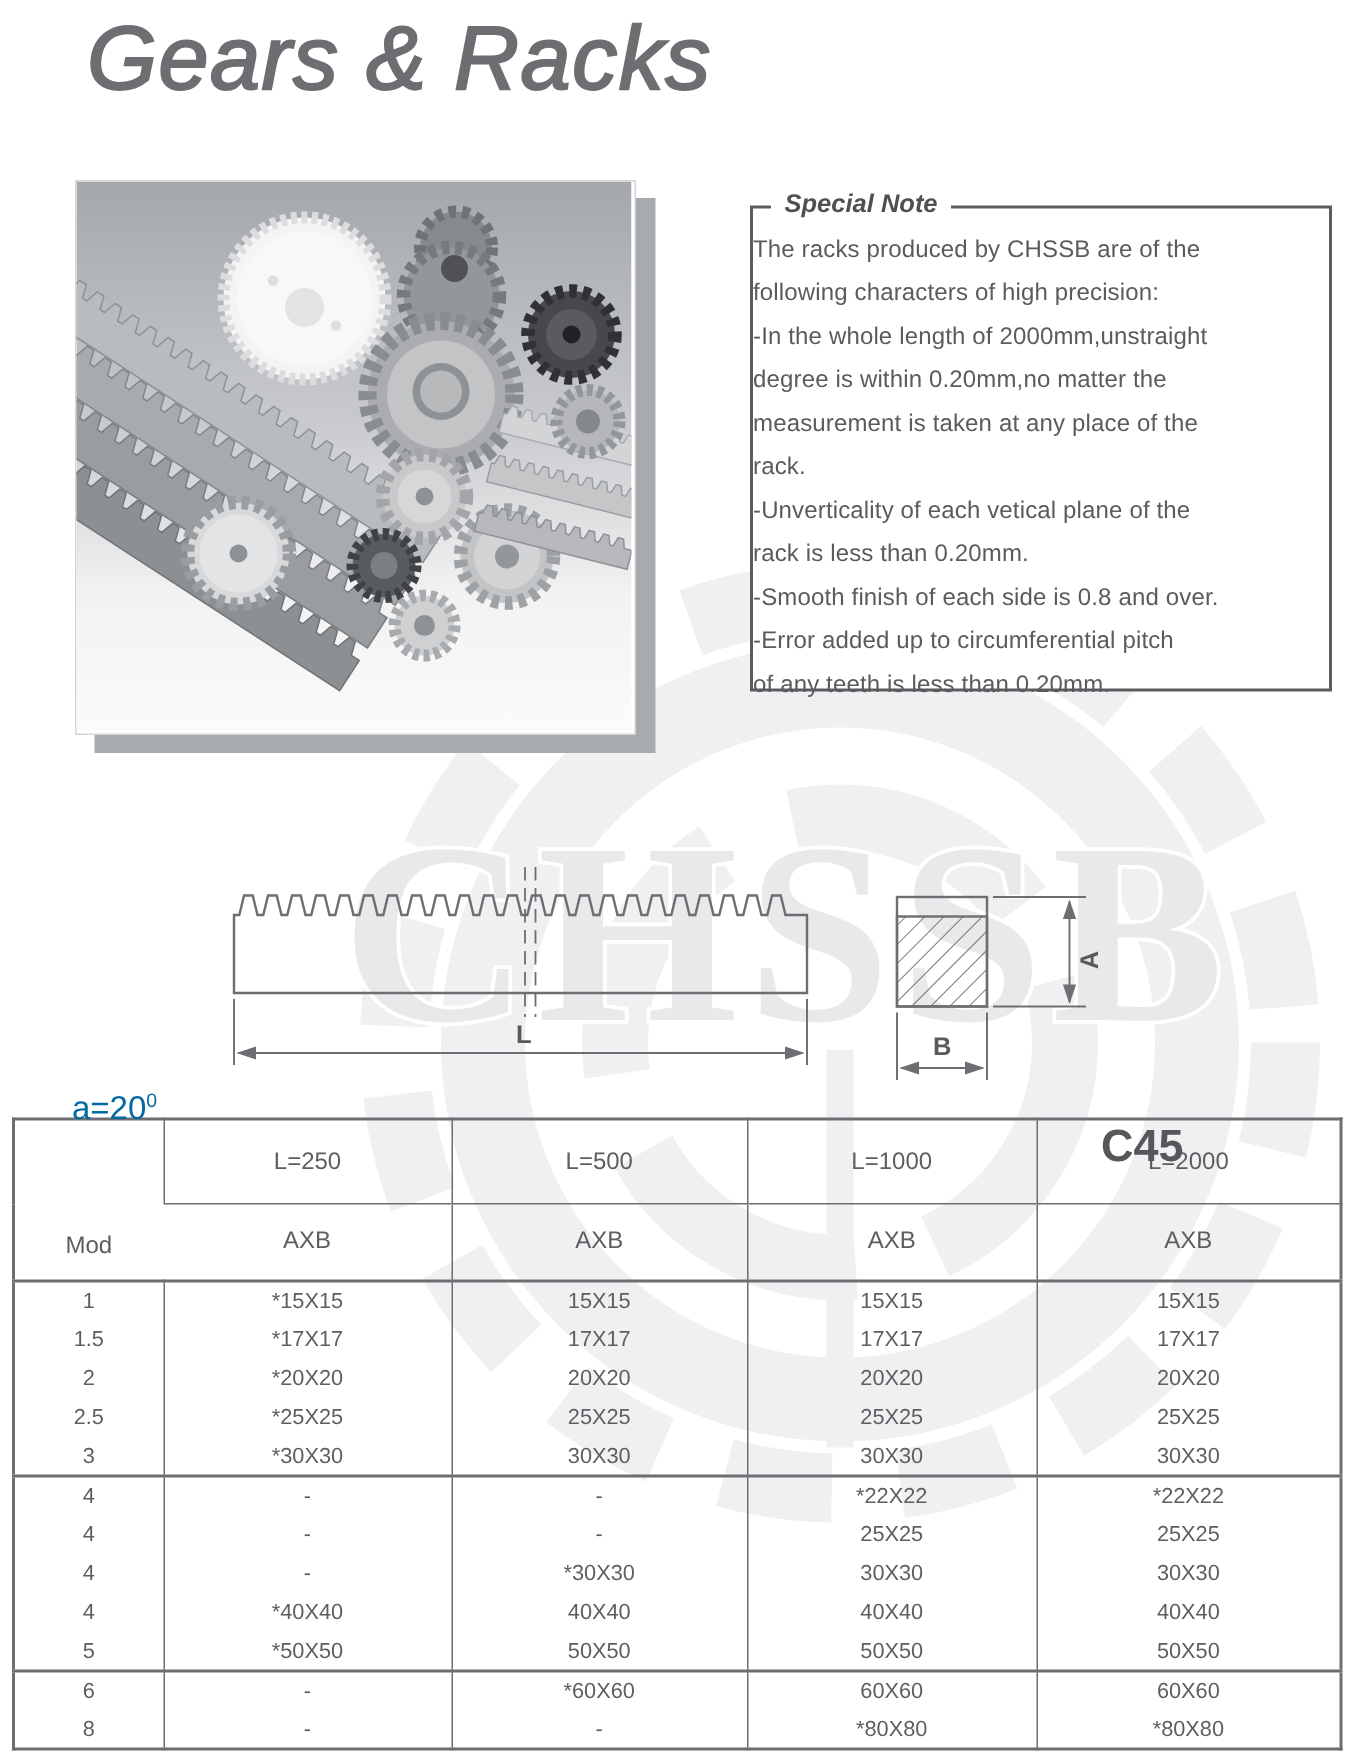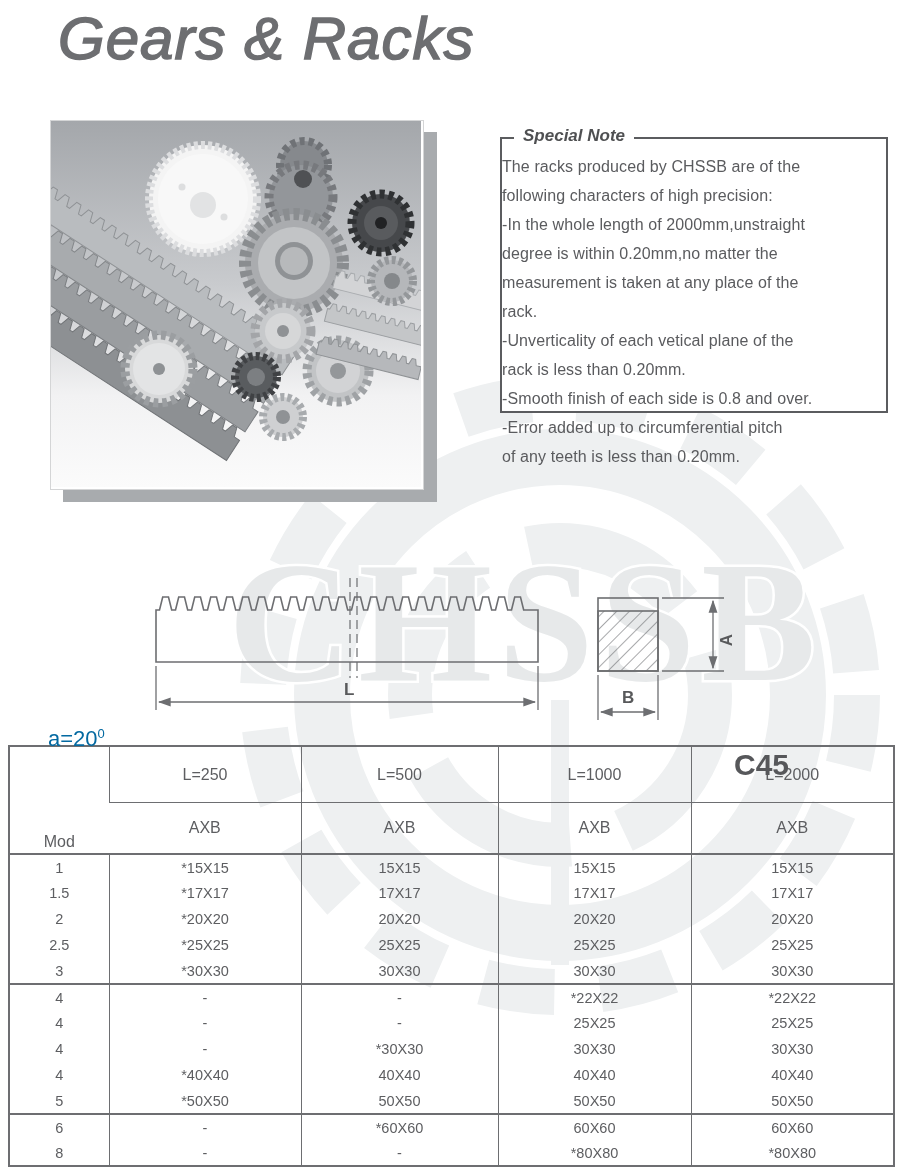--- a/index.html
+++ b/index.html
@@ -16,21 +16,21 @@
     letter-spacing:1px;-webkit-text-stroke:1.5px #6d6e71;
   }
   
   .photo{
     position:absolute;left:50px;top:120px;width:372px;height:368px;z-index:2;
     background:#fff;box-shadow:13px 12px 0 0 #a8abae;border:1px solid #d4d5d6;
   }
   .photo svg{display:block;}
   
   .note{
-    position:absolute;left:500px;top:137px;width:388px;height:276px;z-index:2;
+    position:absolute;left:500px;top:137px;width:388px;height:324px;z-index:2;
     border:2px solid #5b5c5f;background:#ffffff;box-sizing:border-box;
   }
   .note-title{
     position:absolute;top:-13px;left:12px;background:#ffffff;padding:0 9px;
     font-size:17px;font-weight:bold;font-style:italic;color:#4f5052;white-space:nowrap;
   }
   .note-body{
     padding:13px 8px 0 0;font-size:16px;line-height:29px;color:#5a5b5e;
     white-space:pre-line;letter-spacing:0.1px;
   }
@@ -46,21 +46,21 @@
   table.racks{
     border-collapse:collapse;table-layout:fixed;width:885px;
     font-size:15px;color:#5d5e61;
   }
   table.racks td{padding:0;text-align:center;background:transparent;}
   table.racks{border:2.5px solid #6d6e71;}
   table.racks td{border-left:1.5px solid #6d6e71;}
   table.racks td:first-child{border-left:none;}
   thead td.len{height:55px;font-size:16px;margin-left:40px;}
   thead td.axb{height:50px;font-size:16px;border-top:1.5px solid #6d6e71;}
-  thead td.mod-h{vertical-align:bottom;padding-bottom:2px;font-size:16px;}
+  thead td.mod-h{vertical-align:bottom;padding-bottom:13px;font-size:16px;}
   tbody.group{border-top:2px solid #6d6e71;}
   tbody.group tr{height:26px;}
   tbody.group td{font-size:14.5px;}
   col.c-mod{width:100px;}
   col.c1{width:192px;} col.c2{width:197px;} col.c3{width:193px;} col.c4{width:203px;}
 </style>
 </head>
 <body>
 
 <svg id="watermark" width="900" height="1175" viewBox="0 0 900 1175" aria-hidden="true">

